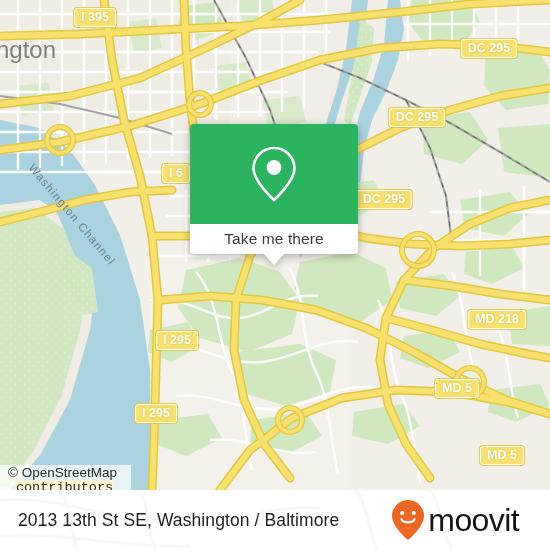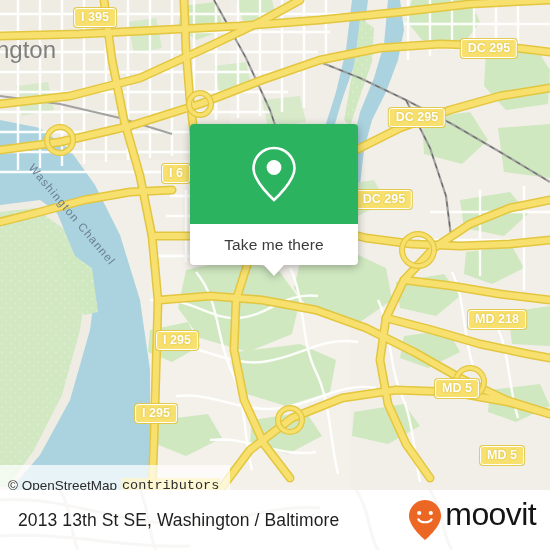--- a/index.html
+++ b/index.html
@@ -40,21 +40,21 @@
     filter: drop-shadow(0 2px 4px rgba(0,0,0,0.30));
   }
   #popup-top {
     height: 100px;
     border-radius: 4px 4px 0 0;
     display: flex;
     align-items: center;
     justify-content: center;
   }
   #popup-bottom {
-    height: 41px;
+    height: 30px;
     background: #ffffff;
     border-radius: 0 0 4px 4px;
     display: flex;
     align-items: center;
     justify-content: center;
   }
   #popup-label {
     font-size: 15.5px;
     color: #3b3b3b;
     letter-spacing: 0.1px;
@@ -78,38 +78,39 @@
     top: 465px;
     height: 41px;
     padding: 0 10px 0 8px;
     display: flex;
     align-items: center;
     background: rgba(255,255,255,0.72);
     font-size: 13.5px;
     color: #2b2b2b;
     z-index: 30;
     white-space: nowrap;
+    flex-direction: column;
   }
   #attribution .osm { margin-right: 4px; }
   #attribution .contrib {
     background: rgba(255, 245, 200, 0.75);
     padding: 0 1px;
     font-family: Liberation Mono, monospace;
   }
 
   
   #footer {
     position: absolute;
     left: 0; top: 490px;
     width: 550px; height: 60px;
     background: #ffffff;
     display: flex;
     align-items: center;
     justify-content: space-between;
-    padding: 0 14px 0 18px;
+    padding: 0 31px 0 18px;
     z-index: 50;
     overflow: hidden;
     gap: 40px;
   }
   #footer-ghost {
     position: absolute;
     left: 0; top: 0; width: 550px; height: 60px;
     opacity: 0.30;
     pointer-events: none;
   }
@@ -117,20 +118,21 @@
     position: relative;
     font-size: 17.5px;
     color: #1f1f1f;
     letter-spacing: 0.1px;
     white-space: nowrap;
     z-index: 2;
   }
   #logo {
     position: relative;
     display: flex;
+    align-items: center;
     z-index: 2;
   }
   #logo-text {
     font-size: 32px;
     color: #141414;
     letter-spacing: -0.6px;
     line-height: 1;
     margin-left: 1px;
     font-weight: 400;
   }

